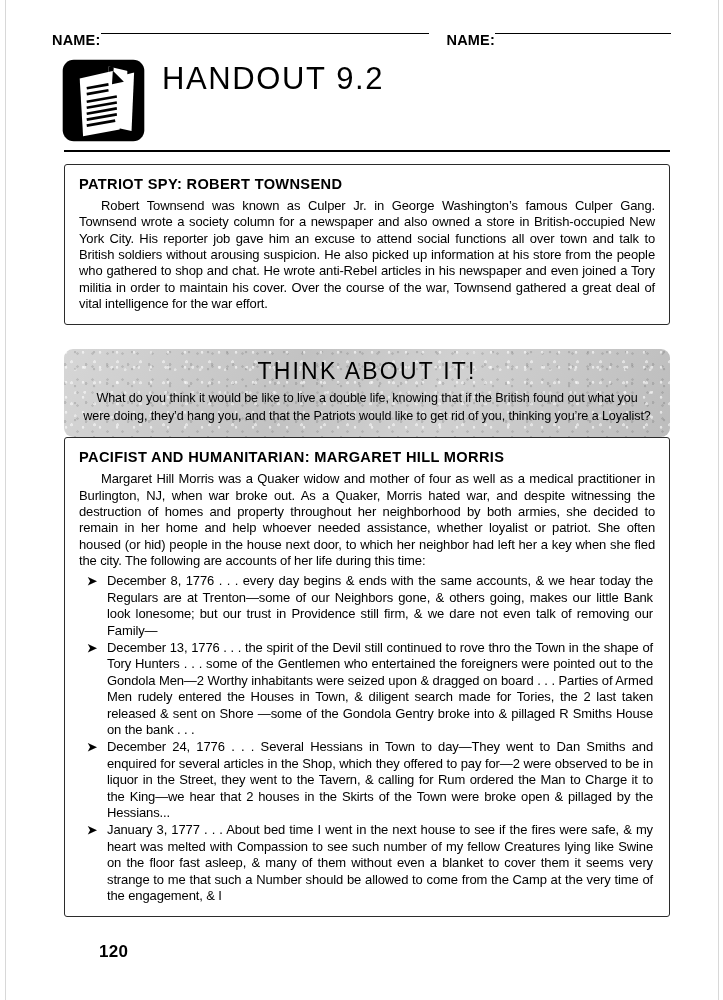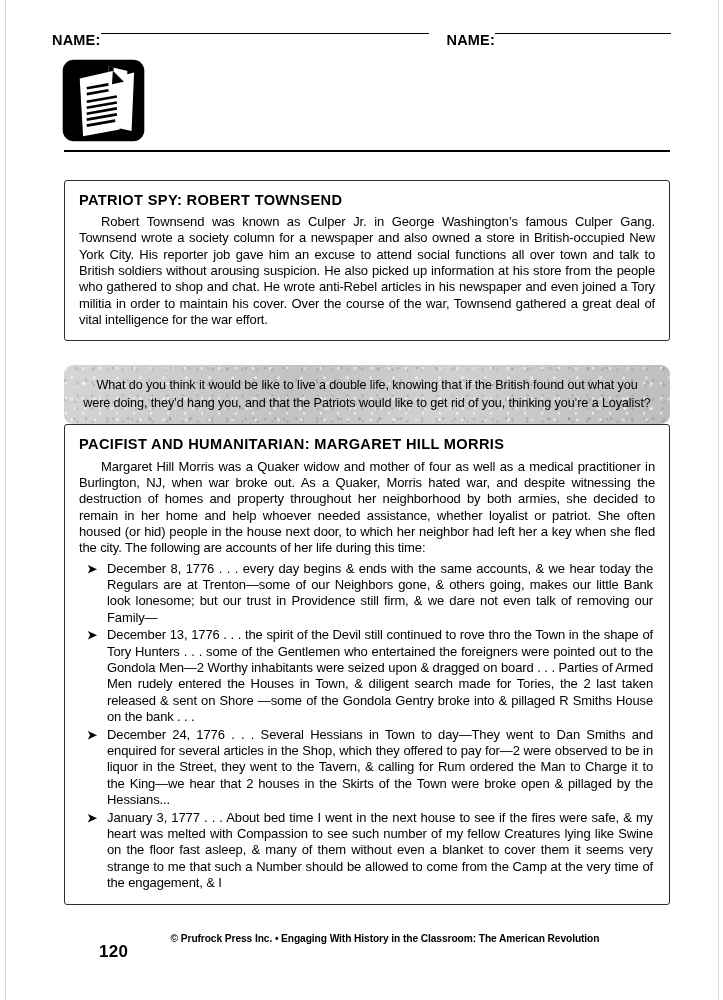--- a/index.html
+++ b/index.html
@@ -88,21 +88,21 @@
   }
 
   
   .box {
     border: 1.1px solid #2b2b2b;
     border-radius: 3px;
     padding: 10px 14px 12px 14px;
     margin-left: 12px;
     margin-right: 1px;
   }
-  .box.first { margin-top: 28px; }
+  .box.first { margin-top: 12px; }
   .box.second { }
 
   .box-heading {
     font-size: 14.6px;
     font-weight: 800;
     letter-spacing: 0.35px;
     margin: 1px 0 6px 0;
     line-height: 1.1;
   }
 
@@ -242,30 +242,32 @@
           <rect x="30" y="41" width="26" height="3.1" transform="rotate(-10 30 41)"></rect>
           <rect x="30" y="50" width="36" height="3.1" transform="rotate(-10 30 50)"></rect>
           <rect x="30" y="57" width="36" height="3.1" transform="rotate(-10 30 57)"></rect>
           <rect x="30" y="64" width="36" height="3.1" transform="rotate(-10 30 64)"></rect>
           <rect x="30" y="71" width="36" height="3.1" transform="rotate(-10 30 71)"></rect>
           <rect x="30" y="78" width="34" height="3.1" transform="rotate(-10 30 78)"></rect>
         </g>
       </svg>
     </div>
     <div class="titletext">
+      <div class="title-main">HANDOUT 9.2</div>
     </div>
   </div>
   <div class="title-rule"></div>
 
   <div class="box first">
     <div class="box-heading">PATRIOT SPY: ROBERT TOWNSEND</div>
     <p class="body-para">Robert Townsend was known as Culper Jr. in George Washington’s famous Culper Gang. Townsend wrote a society column for a newspaper and also owned a store in British-occupied New York City. His reporter job gave him an excuse to attend social functions all over town and talk to British soldiers without arousing suspicion. He also picked up information at his store from the people who gathered to shop and chat. He wrote anti-Rebel articles in his newspaper and even joined a Tory militia in order to maintain his cover. Over the course of the war, Townsend gathered a great deal of vital intelligence for the war effort.</p>
   </div>
 
   <div class="think-panel">
+    <div class="think-title">THINK ABOUT IT!</div>
     <div class="think-q">What do you think it would be like to live a double life, knowing that if the British found out what you were doing, they’d hang you, and that the Patriots would like to get rid of you, thinking you’re a Loyalist?</div>
   </div>
 
   <div class="box second">
     <div class="box-heading">PACIFIST AND HUMANITARIAN: MARGARET HILL MORRIS</div>
     <p class="body-para">Margaret Hill Morris was a Quaker widow and mother of four as well as a medical practitioner in Burlington, NJ, when war broke out. As a Quaker, Morris hated war, and despite witnessing the destruction of homes and property throughout her neighborhood by both armies, she decided to remain in her home and help whoever needed assistance, whether loyalist or patriot. She often housed (or hid) people in the house next door, to which her neighbor had left her a key when she fled the city. The following are accounts of her life during this time:</p>
     <ul class="entries">
       <li class="entry">
         <span class="entry-bullet">➤</span>
         <span class="entry-text">December 8, 1776 . . . every day begins &amp; ends with the same accounts, &amp; we hear today the Regulars are at Trenton—some of our Neighbors gone, &amp; others going, makes our little Bank look lonesome; but our trust in Providence still firm, &amp; we dare not even talk of removing our Family—</span>
@@ -281,17 +283,16 @@
       <li class="entry">
         <span class="entry-bullet">➤</span>
         <span class="entry-text">January 3, 1777 . . . About bed time I went in the next house to see if the fires were safe, &amp; my heart was melted with Compassion to see such number of my fellow Creatures lying like Swine on the floor fast asleep, &amp; many of them without even a blanket to cover them it seems very strange to me that such a Number should be allowed to come from the Camp at the very time of the engagement, &amp; I</span>
       </li>
     </ul>
   </div>
 
   <div class="footer">
     <div class="page-num">120</div>
     <div class="footer-lines">
-      <div class="footer-copy">© Prufrock Press Inc. • Engaging With History in the Classroom: The American Revolution</div>
     </div>
   </div>
 
 </div>
 
 </body></html>

